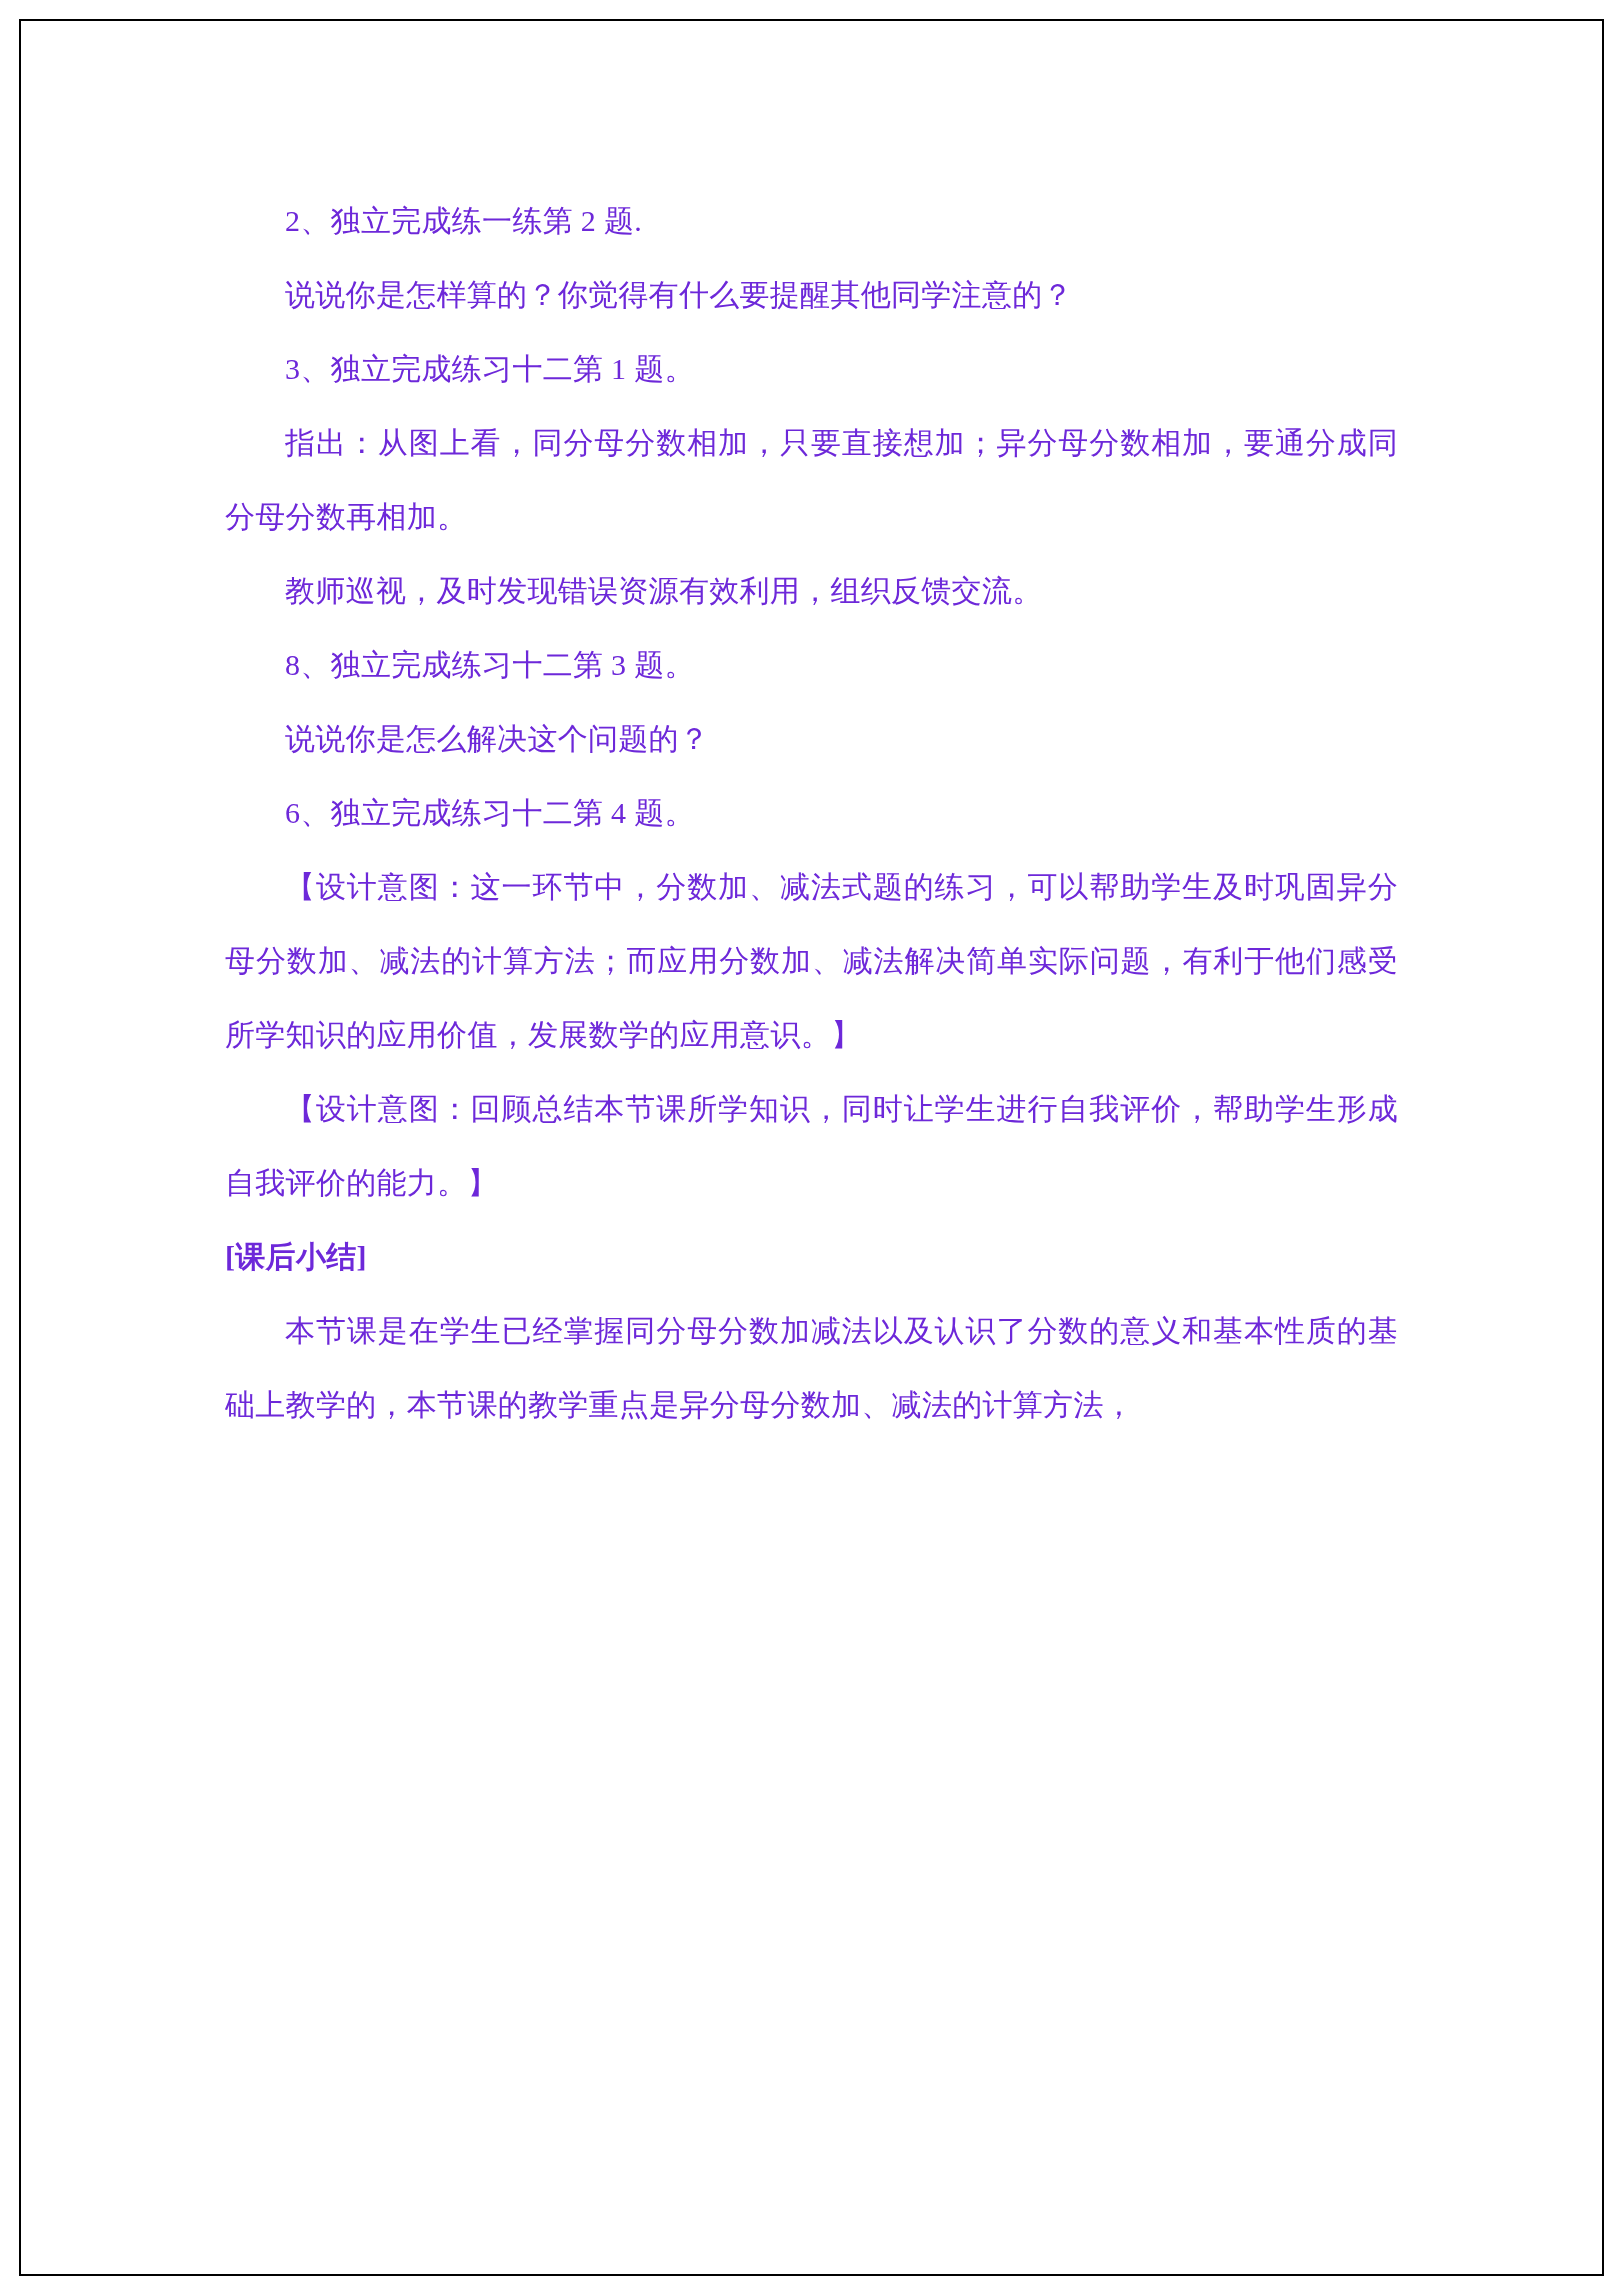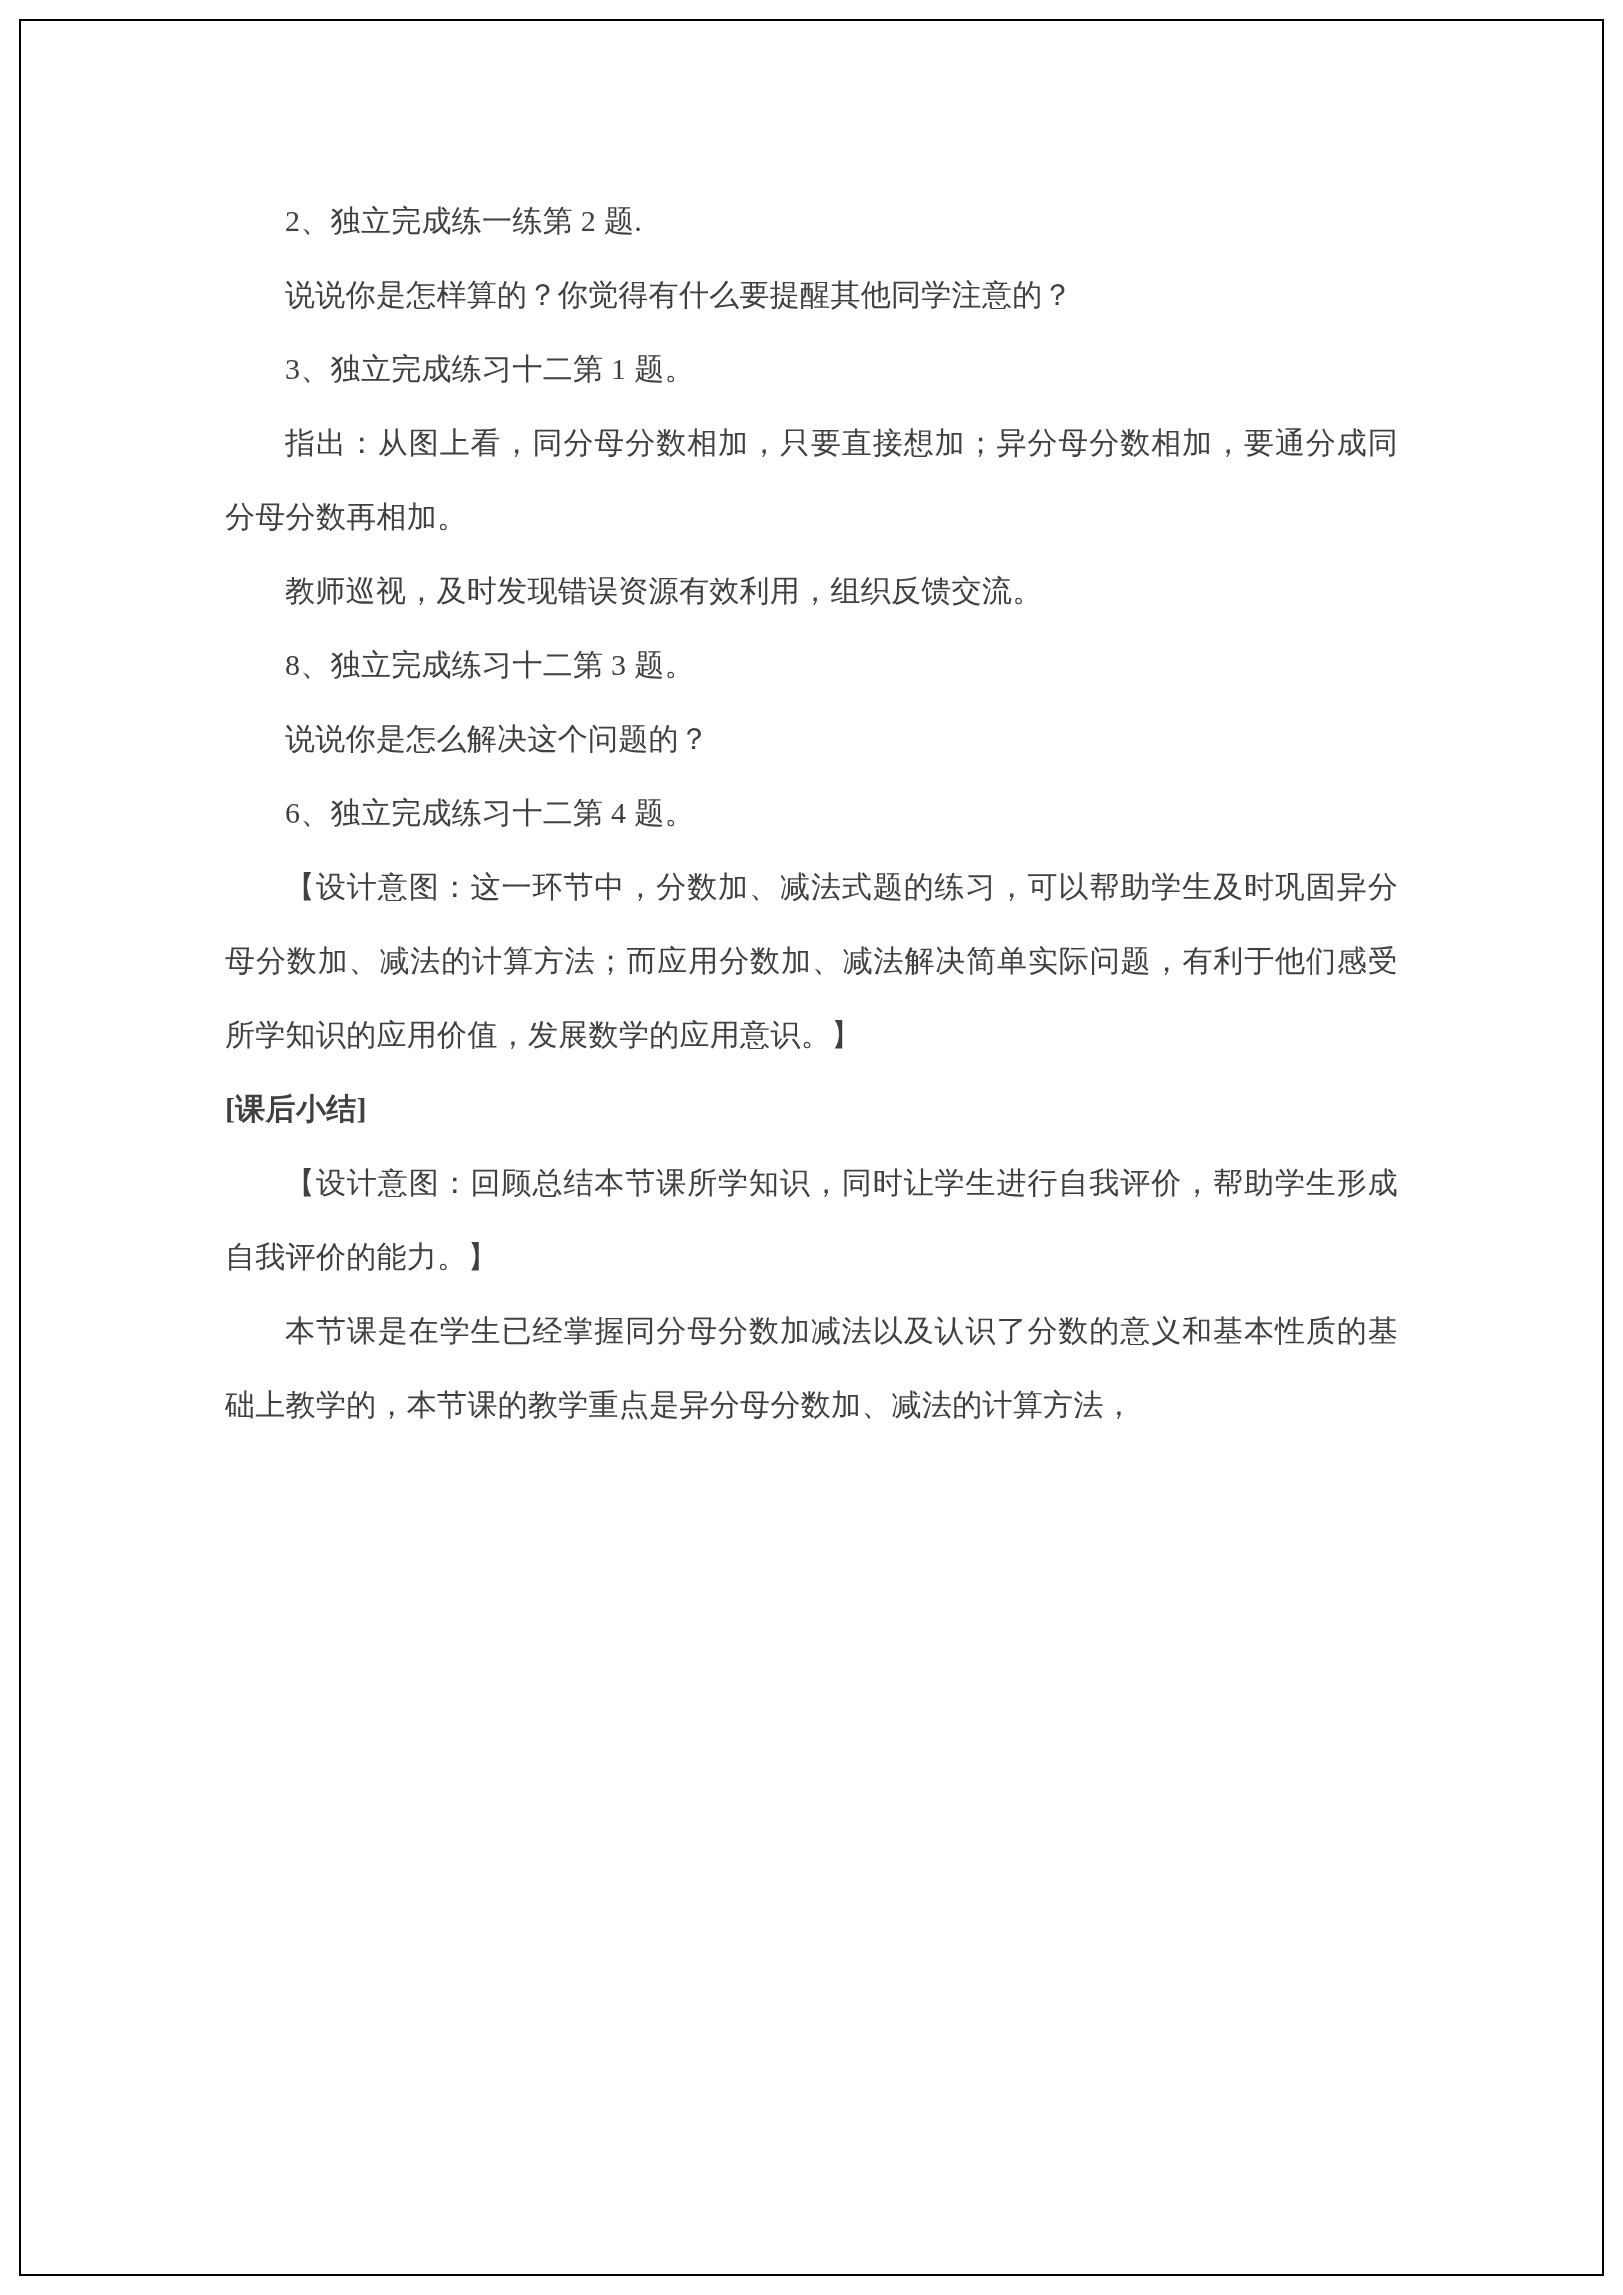--- a/index.html
+++ b/index.html
@@ -33,21 +33,21 @@
     position: absolute;
     left: 225px;
     top: 184px;
     width: 1173px;
     box-sizing: border-box;
   }
   p.para {
     margin: 0 0 0 0;
     font-size: 30px;
     line-height: 74px;
-    color: #404040;
+    color: #6d28d9;
     letter-spacing: 0.3px;
     text-align: justify;
     text-justify: inter-ideograph;
   }
   p.indent {
     text-indent: 60px;
   }
   p.bold {
     font-weight: bold;
   }
@@ -107,23 +107,23 @@
 
     <p class="para indent">6、独立完成练习十二第 4 题。</p>
 
 
     <p class="para indent">
       <span class="bold-inline">【设计意图：</span><span>这一环节中，分数加、减法式题的练习，可以帮助学生及时巩固异分母分数加、减法的计算方法；而应用分数加、减法解决简单实际问题，有利于他们感受所学知识的应用价值，发展数学的应用意识。】</span>
     </p>
 
 
 
-    <p class="para bold">[课后小结]</p>
-
     <p class="para indent">
       <span class="bold-inline">【设计意图：</span><span>回顾总结本节课所学知识，同时让学生进行自我评价，帮助学生形成自我评价的能力。】</span>
     </p>
+
+    <p class="para bold">[课后小结]</p>
 
     <p class="para indent">本节课是在学生已经掌握同分母分数加减法以及认识了分数的意义和基本性质的基础上教学的，本节课的教学重点是异分母分数加、减法的计算方法，</p>
 
   </div>
 </div>
 
 
 </body></html>

